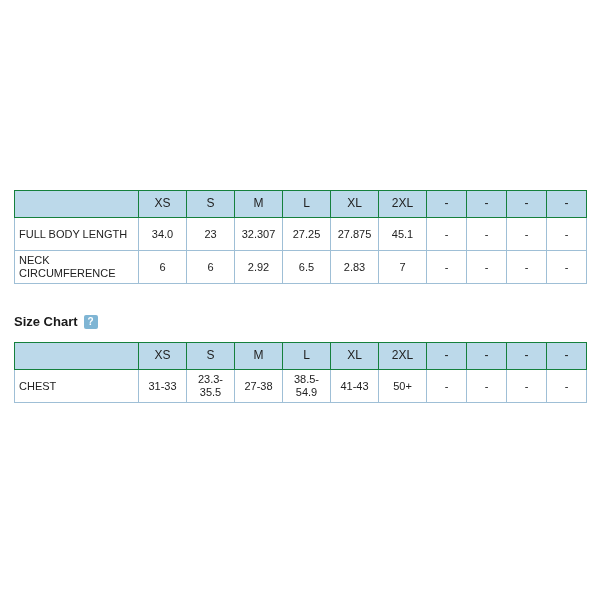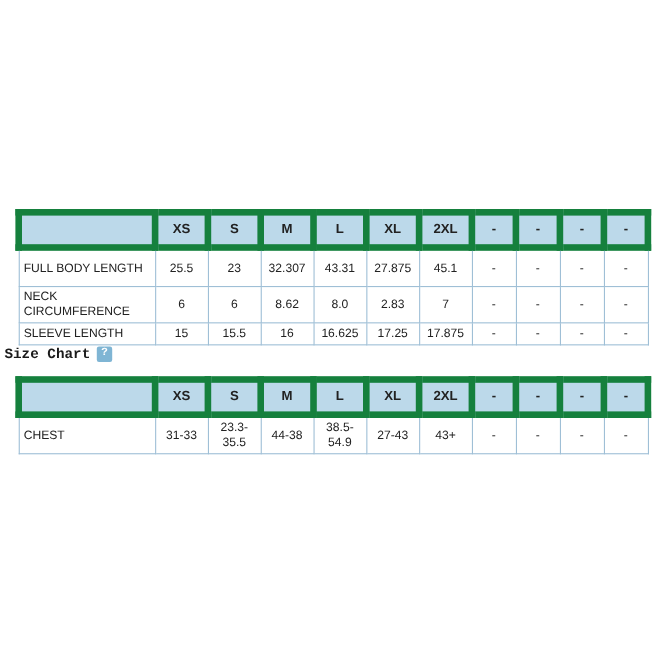--- a/index.html
+++ b/index.html
@@ -19,44 +19,44 @@
     width: 600px;
     height: 600px;
     box-sizing: border-box;
   }
   .block {
     position: absolute;
     left: 14px;
     width: 572px;
   }
   #measurements-block { top: 190px; }
-  #sizechart-heading-row { top: 314px; left: 4px; width: 572px; font-family: Liberation Mono, monospace; }
+  #sizechart-heading-row { top: 314px; left: 14px; width: 572px; }
   #sizechart-block { top: 342px; }
 
   table.size-table {
     border-collapse: collapse;
     width: 572px;
     table-layout: fixed;
     font-size: 11px;
   }
   table.size-table th,
   table.size-table td {
     border: 1px solid #9fbfd6;
     padding: 3px 4px;
     text-align: center;
     vertical-align: middle;
     line-height: 1.15;
     color: #222222;
     background: #ffffff;
   }
   table.size-table thead th {
     background: #bcd9ea;
-    font-weight: bold;
+    font-weight: normal;
     font-size: 12px;
-    border: 6px solid #15803d;
+    border: 1px solid #15803d;
     height: 20px;
   }
   table.size-table thead th.blank-head {
     background: #bcd9ea;
   }
   table.size-table tbody td.rowlabel {
     text-align: left;
     font-size: 11px;
     padding-left: 4px;
     white-space: normal;
@@ -120,52 +120,39 @@
           <th>2XL</th>
           <th>-</th>
           <th>-</th>
           <th>-</th>
           <th>-</th>
         </tr>
       </thead>
       <tbody>
         <tr class="r-tall">
           <td class="rowlabel">FULL BODY LENGTH</td>
-          <td>25.5</td>
+          <td>34.0</td>
           <td>23</td>
           <td>32.307</td>
-          <td>43.31</td>
+          <td>27.25</td>
           <td>27.875</td>
           <td>45.1</td>
           <td>-</td>
           <td>-</td>
           <td>-</td>
           <td>-</td>
         </tr>
         <tr class="r-tall">
           <td class="rowlabel">NECK CIRCUMFERENCE</td>
           <td>6</td>
           <td>6</td>
-          <td>8.62</td>
-          <td>8.0</td>
+          <td>2.92</td>
+          <td>6.5</td>
           <td>2.83</td>
           <td>7</td>
-          <td>-</td>
-          <td>-</td>
-          <td>-</td>
-          <td>-</td>
-        </tr>
-        <tr>
-          <td class="rowlabel">SLEEVE LENGTH</td>
-          <td>15</td>
-          <td>15.5</td>
-          <td>16</td>
-          <td>16.625</td>
-          <td>17.25</td>
-          <td>17.875</td>
           <td>-</td>
           <td>-</td>
           <td>-</td>
           <td>-</td>
         </tr>
       </tbody>
     </table>
   </div>
 
   <div class="block" id="sizechart-heading-row">
@@ -203,24 +190,24 @@
           <th>-</th>
           <th>-</th>
           <th>-</th>
         </tr>
       </thead>
       <tbody>
         <tr class="r-tall">
           <td class="rowlabel">CHEST</td>
           <td>31-33</td>
           <td>23.3-35.5</td>
-          <td>44-38</td>
+          <td>27-38</td>
           <td>38.5-54.9</td>
-          <td>27-43</td>
-          <td>43+</td>
+          <td>41-43</td>
+          <td>50+</td>
           <td>-</td>
           <td>-</td>
           <td>-</td>
           <td>-</td>
         </tr>
       </tbody>
     </table>
   </div>
 
 </div>

